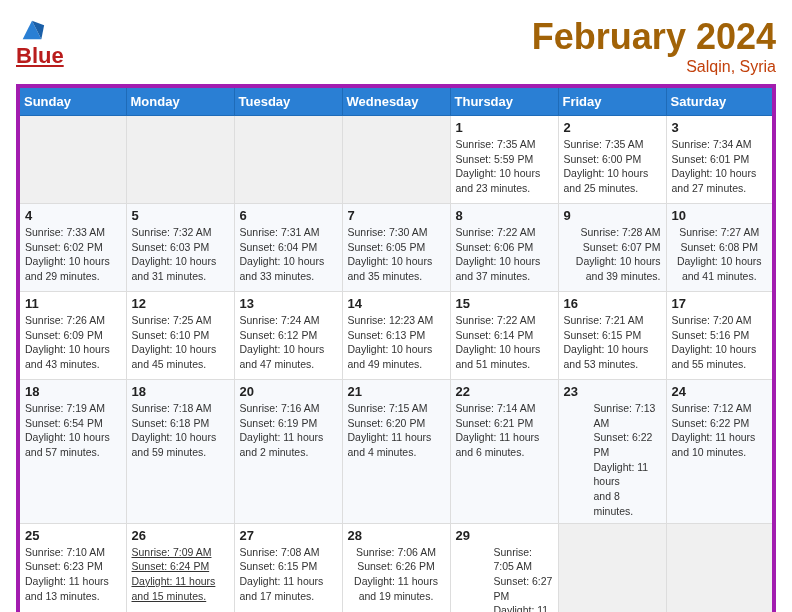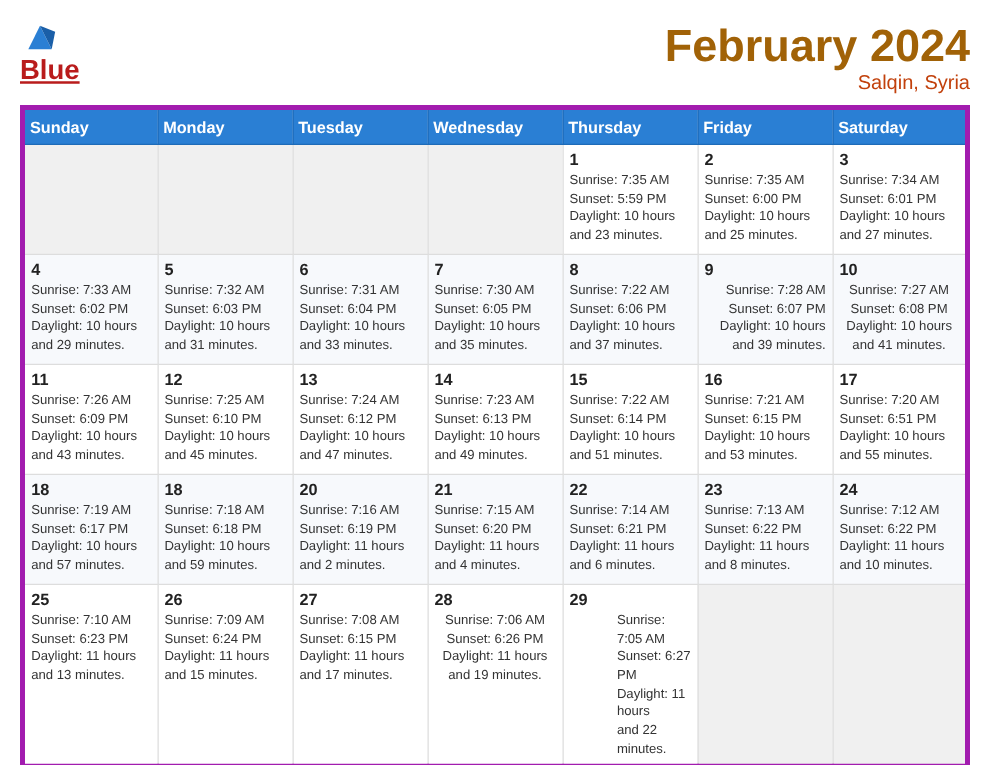--- a/index.html
+++ b/index.html
@@ -218,21 +218,21 @@
         </td>
         <td>
           <span class="day-number">13</span>
           <div class="day-info" style="white-space: pre-line;">Sunrise: 7:24 AM
 Sunset: 6:12 PM
 Daylight: 10 hours
 and 47 minutes.</div>
         </td>
         <td>
           <span class="day-number">14</span>
-          <div class="day-info" style="white-space: pre-line;">Sunrise: 7:23 AM
+          <div class="day-info" style="white-space: pre-line;">Sunrise: 12:23 AM
 Sunset: 6:13 PM
 Daylight: 10 hours
 and 49 minutes.</div>
         </td>
         <td>
           <span class="day-number">15</span>
           <div class="day-info" style="white-space: pre-line;">Sunrise: 7:22 AM
 Sunset: 6:14 PM
 Daylight: 10 hours
 and 51 minutes.</div>
@@ -240,30 +240,30 @@
         <td>
           <span class="day-number">16</span>
           <div class="day-info" style="white-space: pre-line;">Sunrise: 7:21 AM
 Sunset: 6:15 PM
 Daylight: 10 hours
 and 53 minutes.</div>
         </td>
         <td>
           <span class="day-number">17</span>
           <div class="day-info" style="white-space: pre-line;">Sunrise: 7:20 AM
-Sunset: 6:51 PM
+Sunset: 5:16 PM
 Daylight: 10 hours
 and 55 minutes.</div>
         </td>
       </tr>
       <tr>
         <td>
           <span class="day-number">18</span>
           <div class="day-info" style="white-space: pre-line;">Sunrise: 7:19 AM
-Sunset: 6:17 PM
+Sunset: 6:54 PM
 Daylight: 10 hours
 and 57 minutes.</div>
         </td>
         <td>
           <span class="day-number">18</span>
           <div class="day-info" style="white-space: pre-line;">Sunrise: 7:18 AM
 Sunset: 6:18 PM
 Daylight: 10 hours
 and 59 minutes.</div>
         </td>
@@ -283,21 +283,21 @@
         </td>
         <td>
           <span class="day-number">22</span>
           <div class="day-info" style="white-space: pre-line;">Sunrise: 7:14 AM
 Sunset: 6:21 PM
 Daylight: 11 hours
 and 6 minutes.</div>
         </td>
         <td>
           <span class="day-number">23</span>
-          <div class="day-info" style="white-space: pre-line;">Sunrise: 7:13 AM
+          <div class="day-info" style="white-space: pre-line; margin-left: 30px;">Sunrise: 7:13 AM
 Sunset: 6:22 PM
 Daylight: 11 hours
 and 8 minutes.</div>
         </td>
         <td>
           <span class="day-number">24</span>
           <div class="day-info" style="white-space: pre-line;">Sunrise: 7:12 AM
 Sunset: 6:22 PM
 Daylight: 11 hours
 and 10 minutes.</div>
@@ -306,21 +306,21 @@
       <tr>
         <td>
           <span class="day-number">25</span>
           <div class="day-info" style="white-space: pre-line;">Sunrise: 7:10 AM
 Sunset: 6:23 PM
 Daylight: 11 hours
 and 13 minutes.</div>
         </td>
         <td>
           <span class="day-number">26</span>
-          <div class="day-info" style="white-space: pre-line;">Sunrise: 7:09 AM
+          <div class="day-info" style="white-space: pre-line; text-decoration: underline;">Sunrise: 7:09 AM
 Sunset: 6:24 PM
 Daylight: 11 hours
 and 15 minutes.</div>
         </td>
         <td>
           <span class="day-number">27</span>
           <div class="day-info" style="white-space: pre-line;">Sunrise: 7:08 AM
 Sunset: 6:15 PM
 Daylight: 11 hours
 and 17 minutes.</div>

